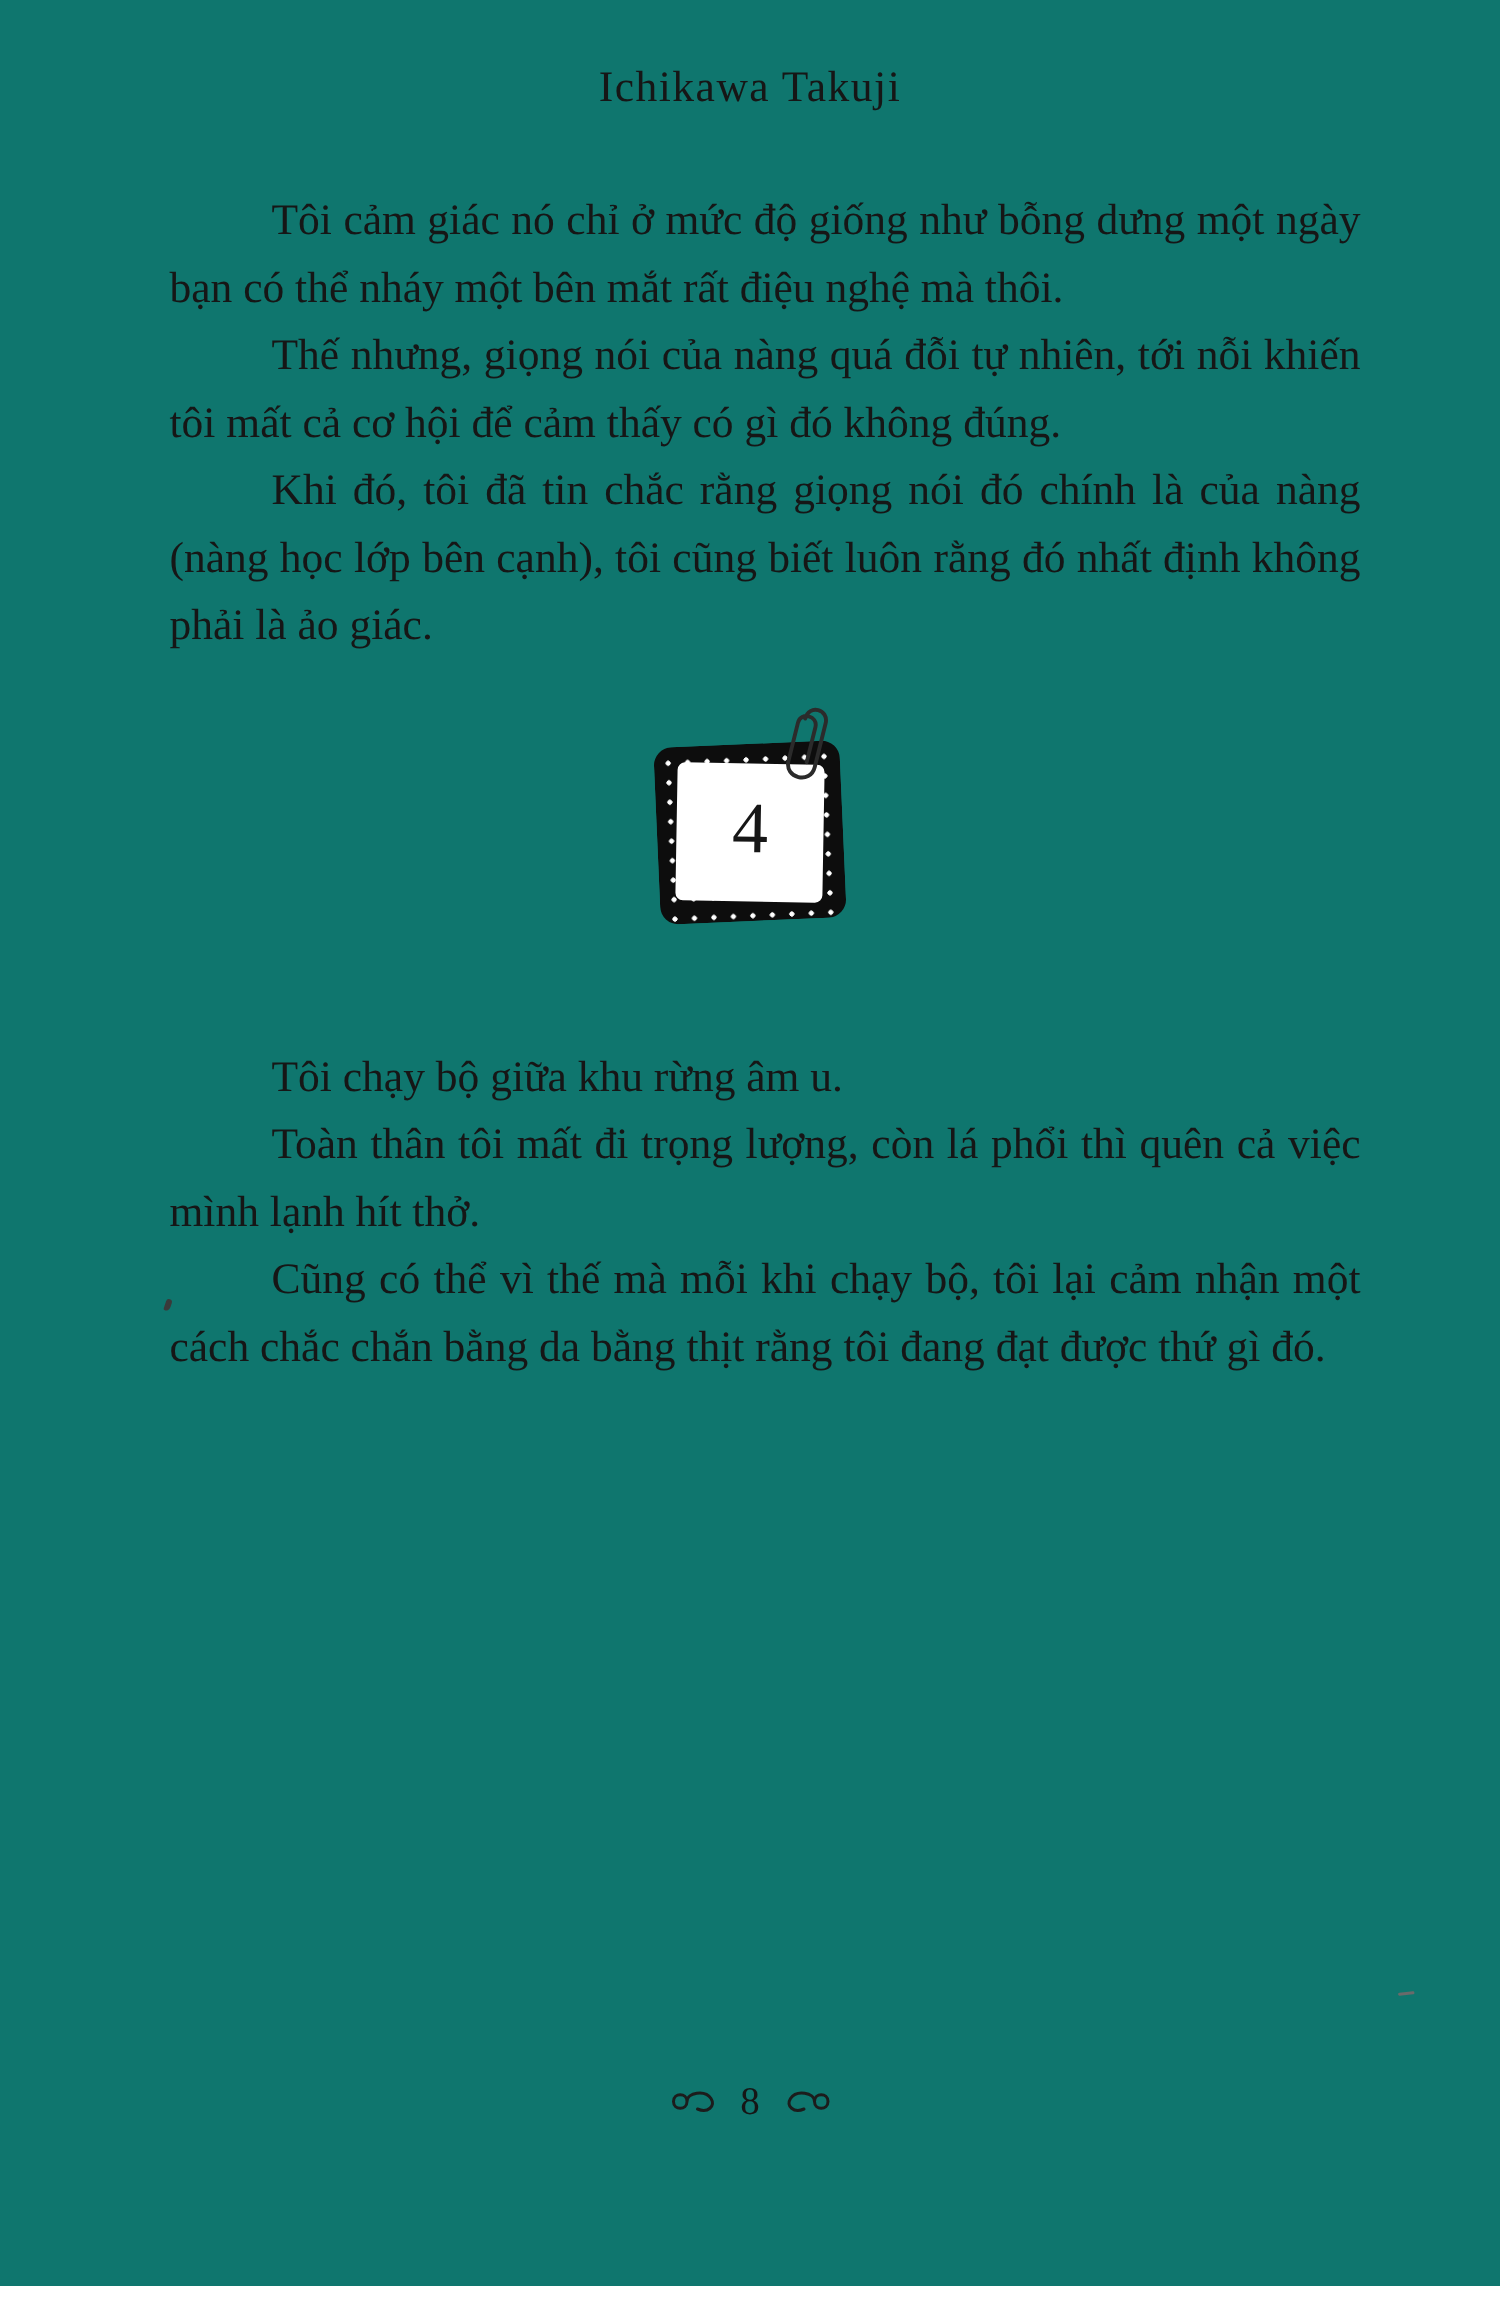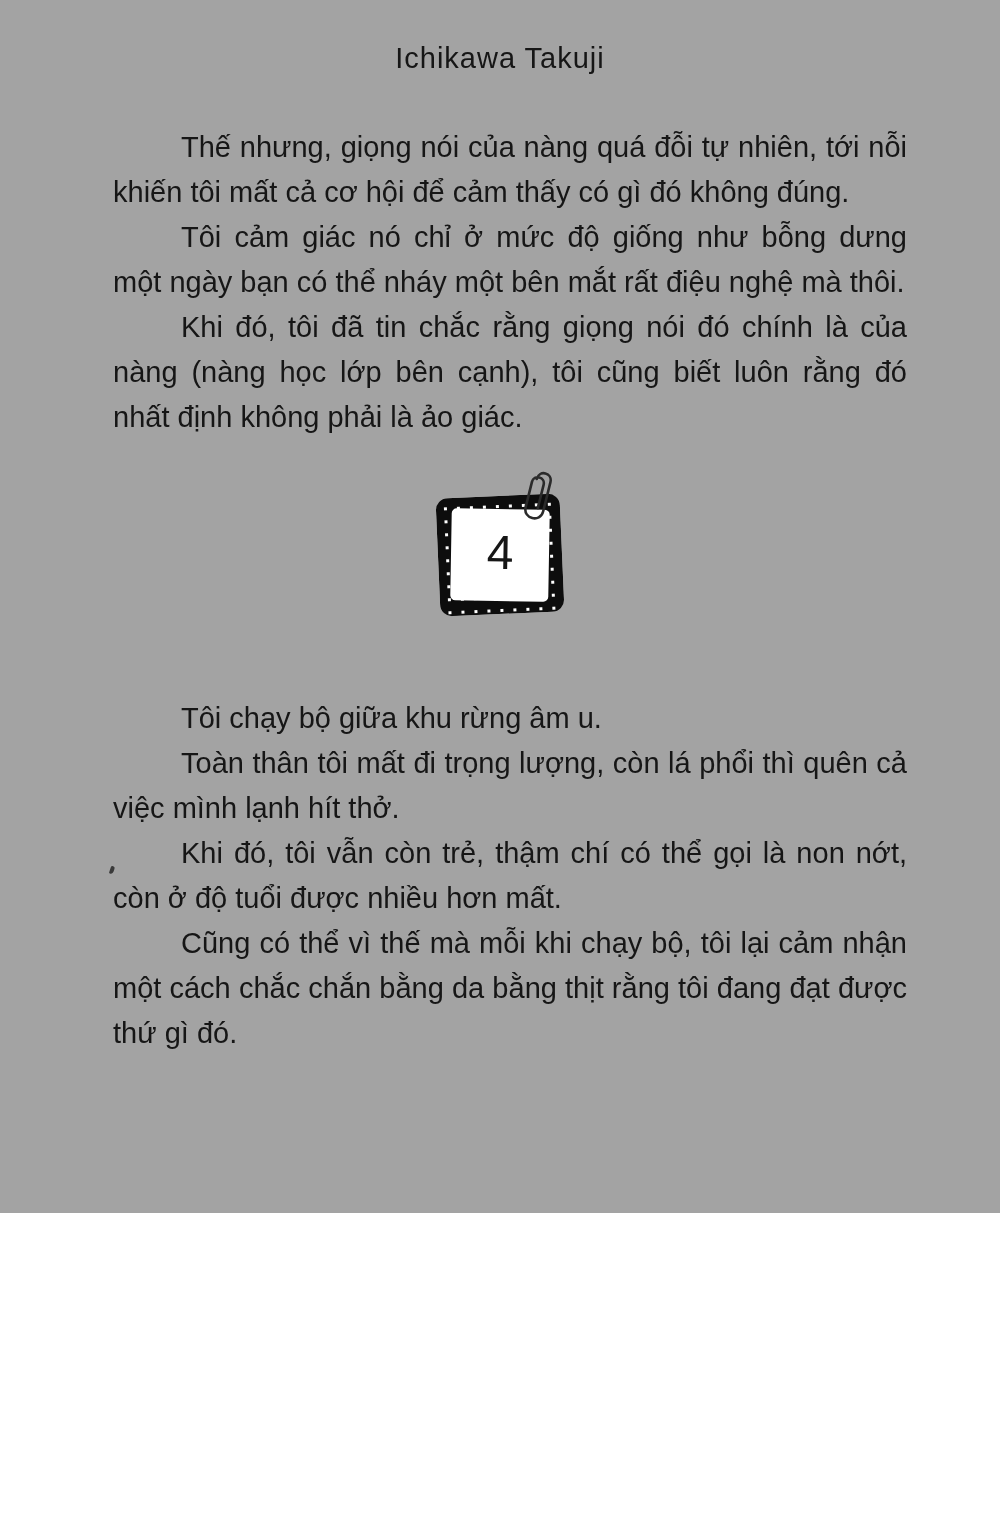--- a/index.html
+++ b/index.html
@@ -1,23 +1,23 @@
 <!DOCTYPE html>
 <html><head>
 <meta charset="utf-8">
 <style>
   html, body { margin: 0; padding: 0; background: #ffffff; }
   .page {
     position: relative;
     width: 1000px;
-    height: 1213px;
+    height: 1524px;
     margin: 0 auto;
-    background: #a3a3a3;
+    background: #0f766e;
     color: #161616;
-    font-family: Liberation Sans, sans-serif;
+    font-family: Liberation Serif, serif;
     overflow: hidden;
   }
   .header {
     padding-top: 42px;
     text-align: center;
     font-size: 29px;
     letter-spacing: 1px;
   }
   .text-block {
     margin-left: 113px;
@@ -110,23 +110,23 @@
 </style>
 </head>
 <body>
 
 <div class="page">
 
   <div class="header">Ichikawa Takuji</div>
 
   <div class="text-block top-block">
 
+      <p>Tôi cảm giác nó chỉ ở mức độ giống như bỗng dưng một ngày bạn có thể nháy một bên mắt rất điệu nghệ mà thôi.</p>
+
       <p>Thế nhưng, giọng nói của nàng quá đỗi tự nhiên, tới nỗi khiến tôi mất cả cơ hội để cảm thấy có gì đó không đúng.</p>
-
-      <p>Tôi cảm giác nó chỉ ở mức độ giống như bỗng dưng một ngày bạn có thể nháy một bên mắt rất điệu nghệ mà thôi.</p>
 
       <p>Khi đó, tôi đã tin chắc rằng giọng nói đó chính là của nàng (nàng học lớp bên cạnh), tôi cũng biết luôn rằng đó nhất định không phải là ảo giác.</p>
 
     </div>
 
   <div class="chapter-mark">
     <div class="chapter-box-outer"></div>
     <div class="chapter-box-inner">
       <span class="chapter-number">4</span>
     </div>
@@ -136,21 +136,20 @@
   </div>
 
   <div class="text-block bottom-block">
 
       <p>Tôi chạy bộ giữa khu rừng âm u.</p>
 
 
       <p>Toàn thân tôi mất đi trọng lượng, còn lá phổi thì quên cả việc mình lạnh hít thở.</p>
 
 
-      <p>Khi đó, tôi vẫn còn trẻ, thậm chí có thể gọi là non nớt, còn ở độ tuổi được nhiều hơn mất.</p>
 
       <p>Cũng có thể vì thế mà mỗi khi chạy bộ, tôi lại cảm nhận một cách chắc chắn bằng da bằng thịt rằng tôi đang đạt được thứ gì đó.</p>
     </div>
 
   <div class="footer">
     <svg class="fleuron" viewBox="0 0 34 20">
       <path d="M3 10 C3 4, 12 4, 12 10 C12 16, 3 16, 3 10 M12 10 C12 4, 24 2, 28 8 C31 13, 26 18, 19 15" fill="none" stroke="#1c1c1c" stroke-width="2" stroke-linecap="round"></path>
     </svg>
     <span class="page-number">8</span>
     <svg class="fleuron mirror" viewBox="0 0 34 20">

